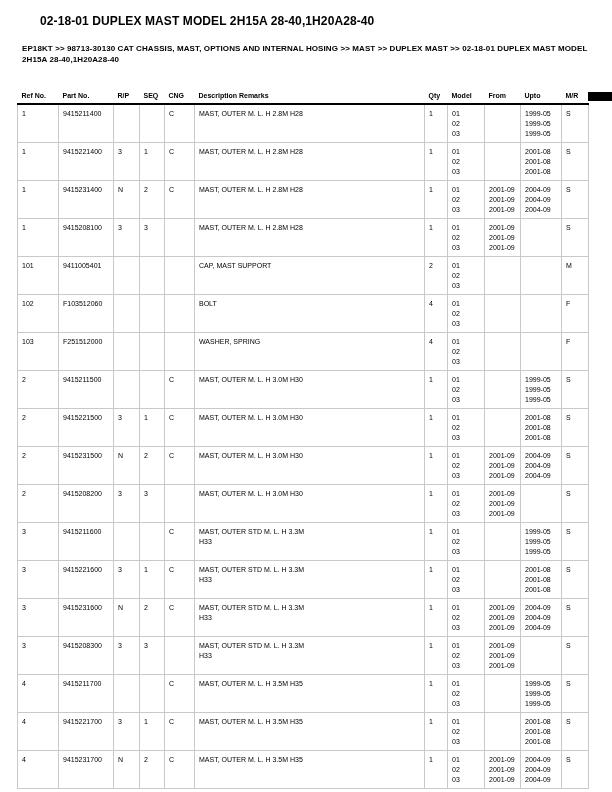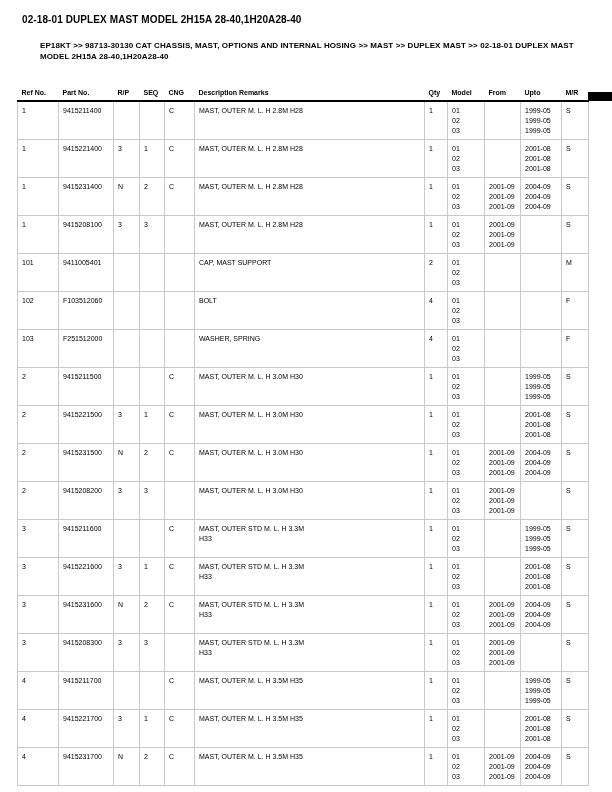--- a/index.html
+++ b/index.html
@@ -7,27 +7,27 @@
   body {
     width: 612px;
     height: 792px;
     background: #ffffff;
     color: #000000;
     font-family: "Liberation Sans", sans-serif;
     overflow: hidden;
     position: relative;
   }
   .page-title {
-    margin: 14px 22px 0 22px;
-    font-size: 10px;
+    margin: 14px 22px 0 40px;
+    font-size: 12px;
     font-weight: bold;
     letter-spacing: 0.1px;
   }
   .breadcrumb {
-    margin: 15px 22px 0 40px;
+    margin: 15px 22px 0 22px;
     max-width: 570px;
     font-size: 8px;
     font-weight: bold;
     line-height: 11px;
     letter-spacing: 0.1px;
   }
   table.parts {
     border-collapse: collapse;
     table-layout: fixed;
     width: 571px;

